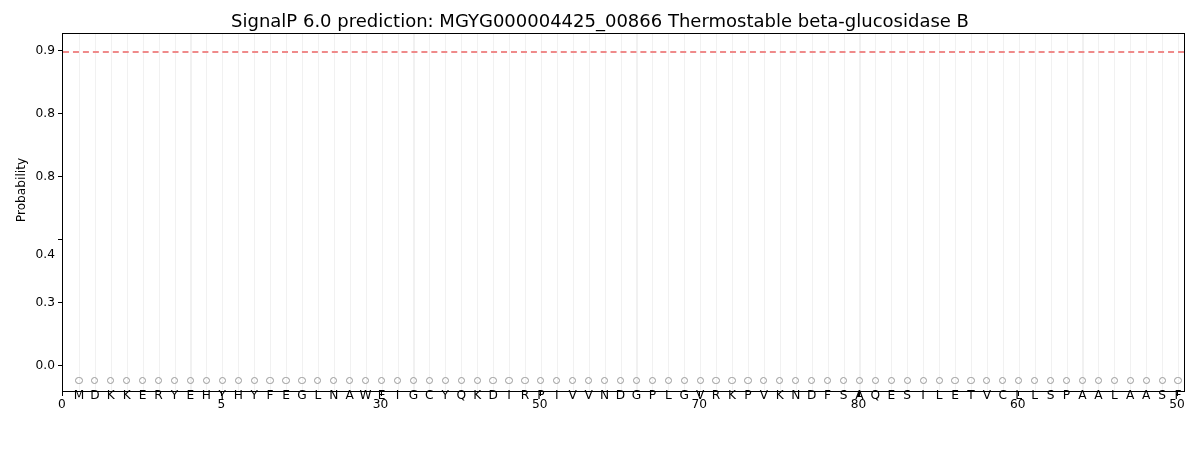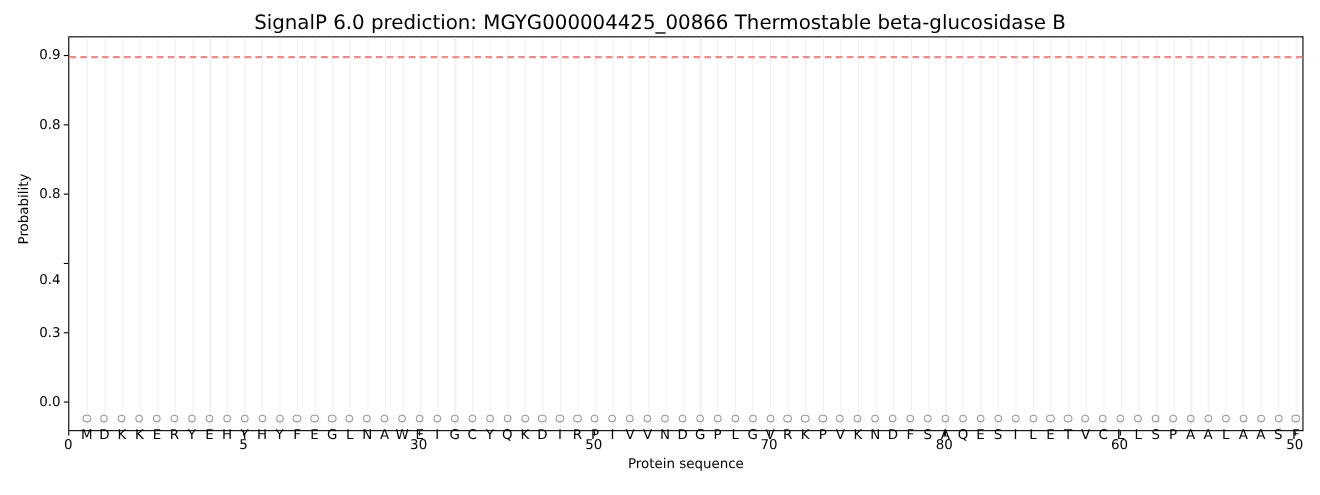--- a/index.html
+++ b/index.html
@@ -411,16 +411,15 @@
       <div class="ytick" style="top: 239.268px;"></div>
       <div class="ytick-label" style="top: 254px; padding-left: 40px;">0.4</div>
       <div class="ytick" style="top: 176.285px;"></div>
       <div class="ytick-label" style="top: 176.285px;">0.8</div>
       <div class="ytick" style="top: 113.303px;"></div>
       <div class="ytick-label" style="top: 113.303px;">0.8</div>
       <div class="ytick" style="top: 50.3202px;"></div>
       <div class="ytick-label" style="top: 50.3202px;">0.9</div>
     </div>
 
-  <div id="xlabel">Protein sequence</div>
   <div id="ylabel">Probability</div>
 
 </div>
 
 </body></html>

